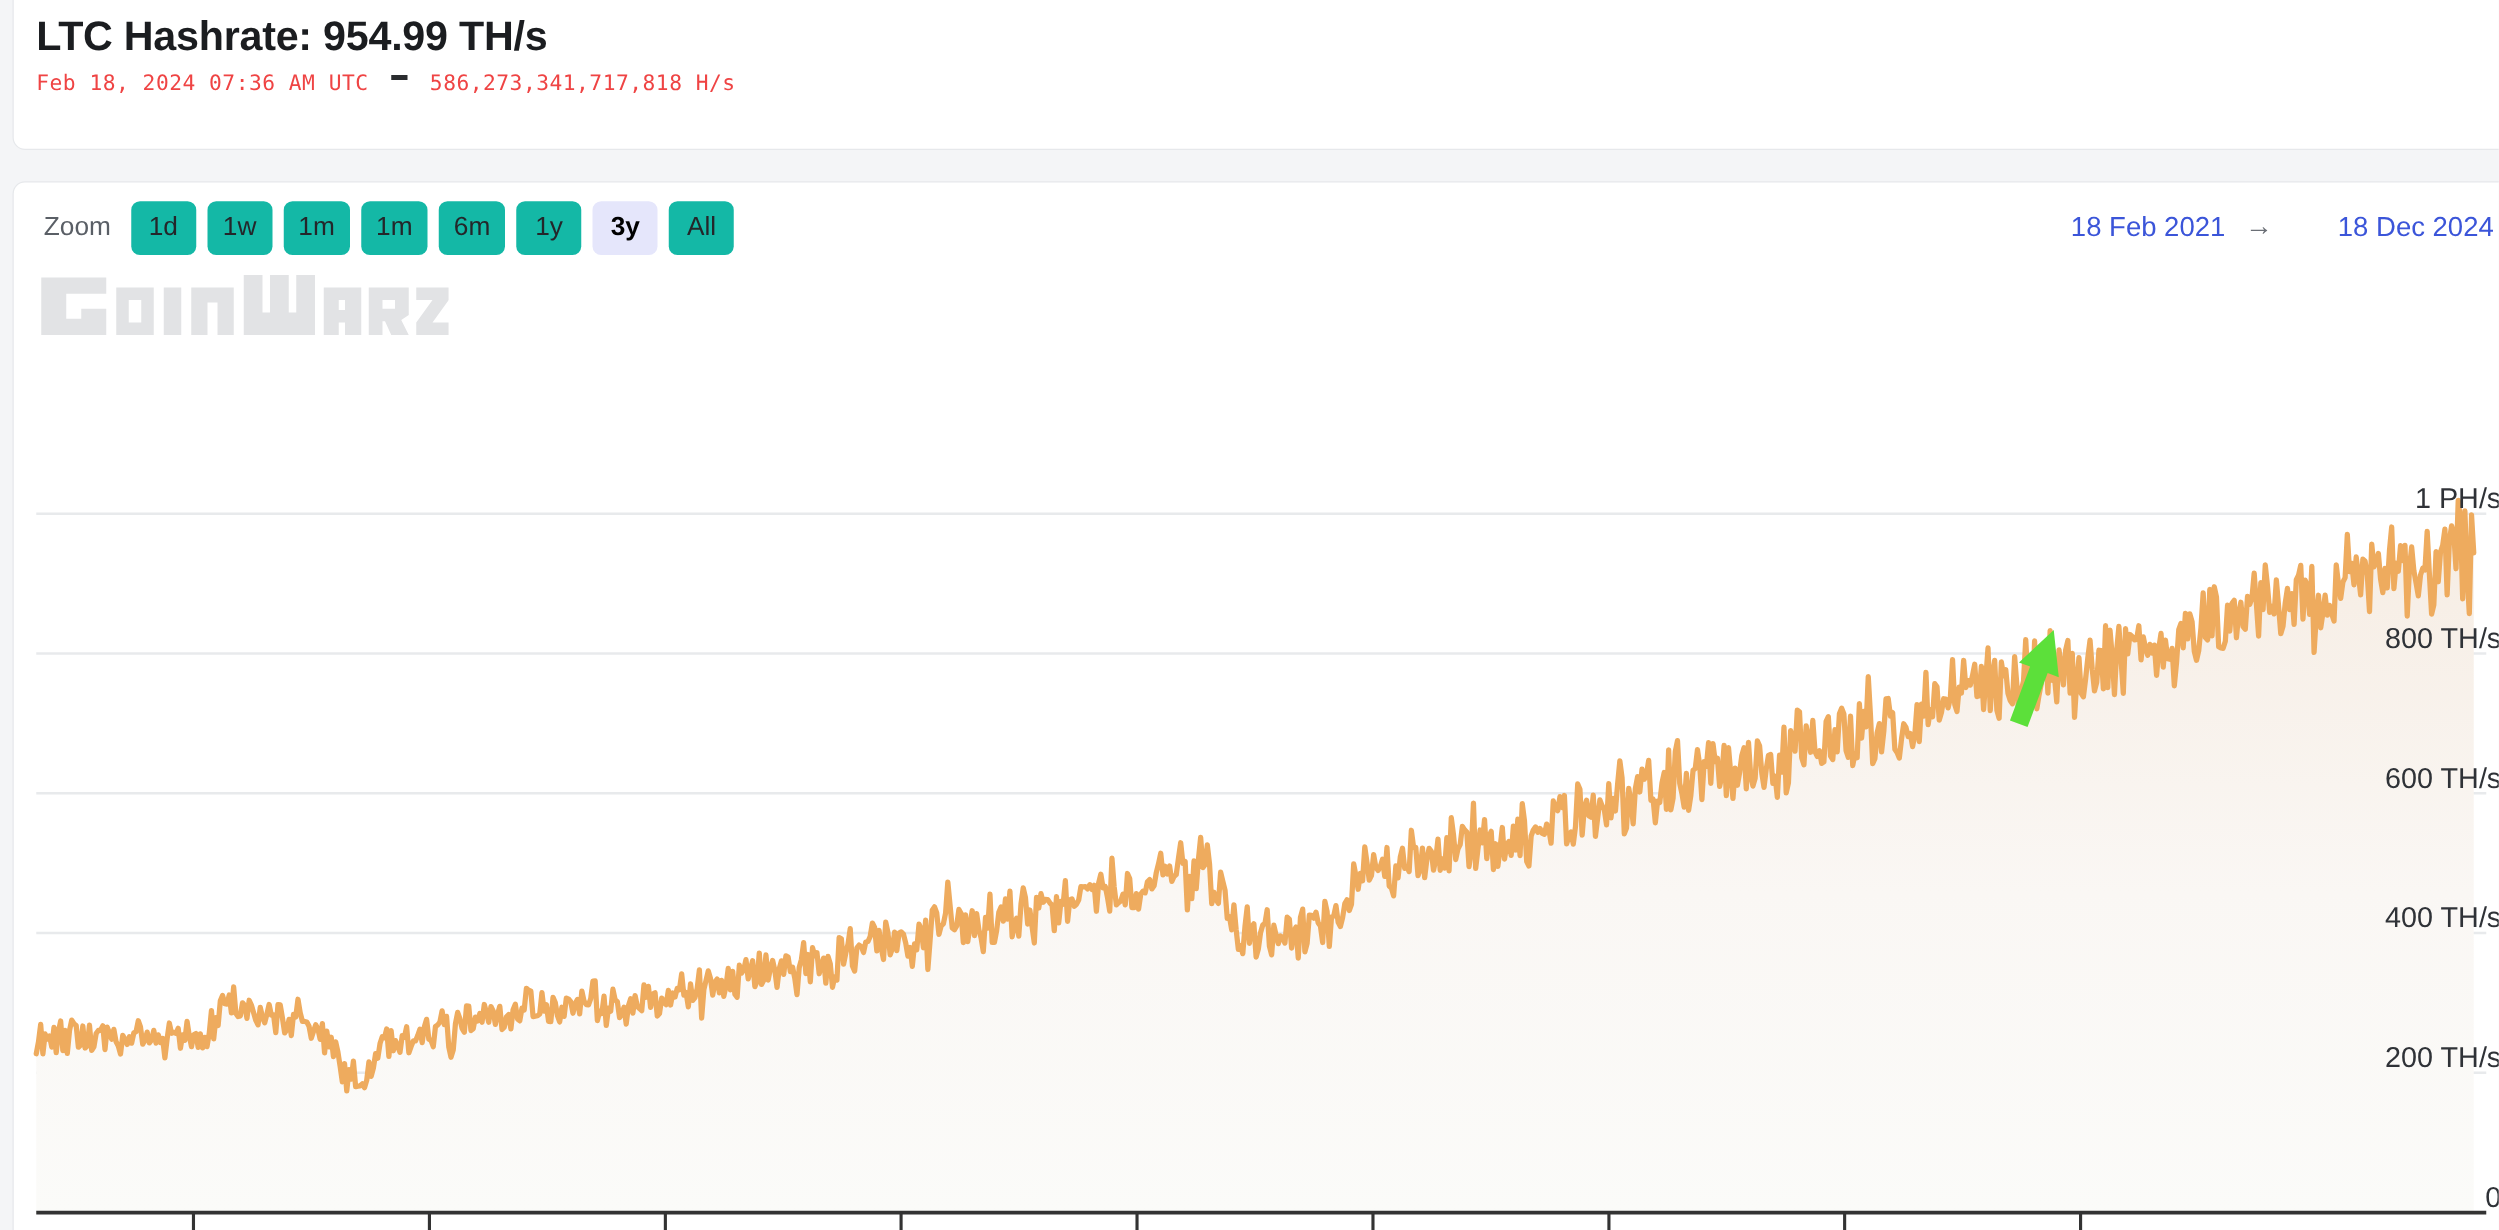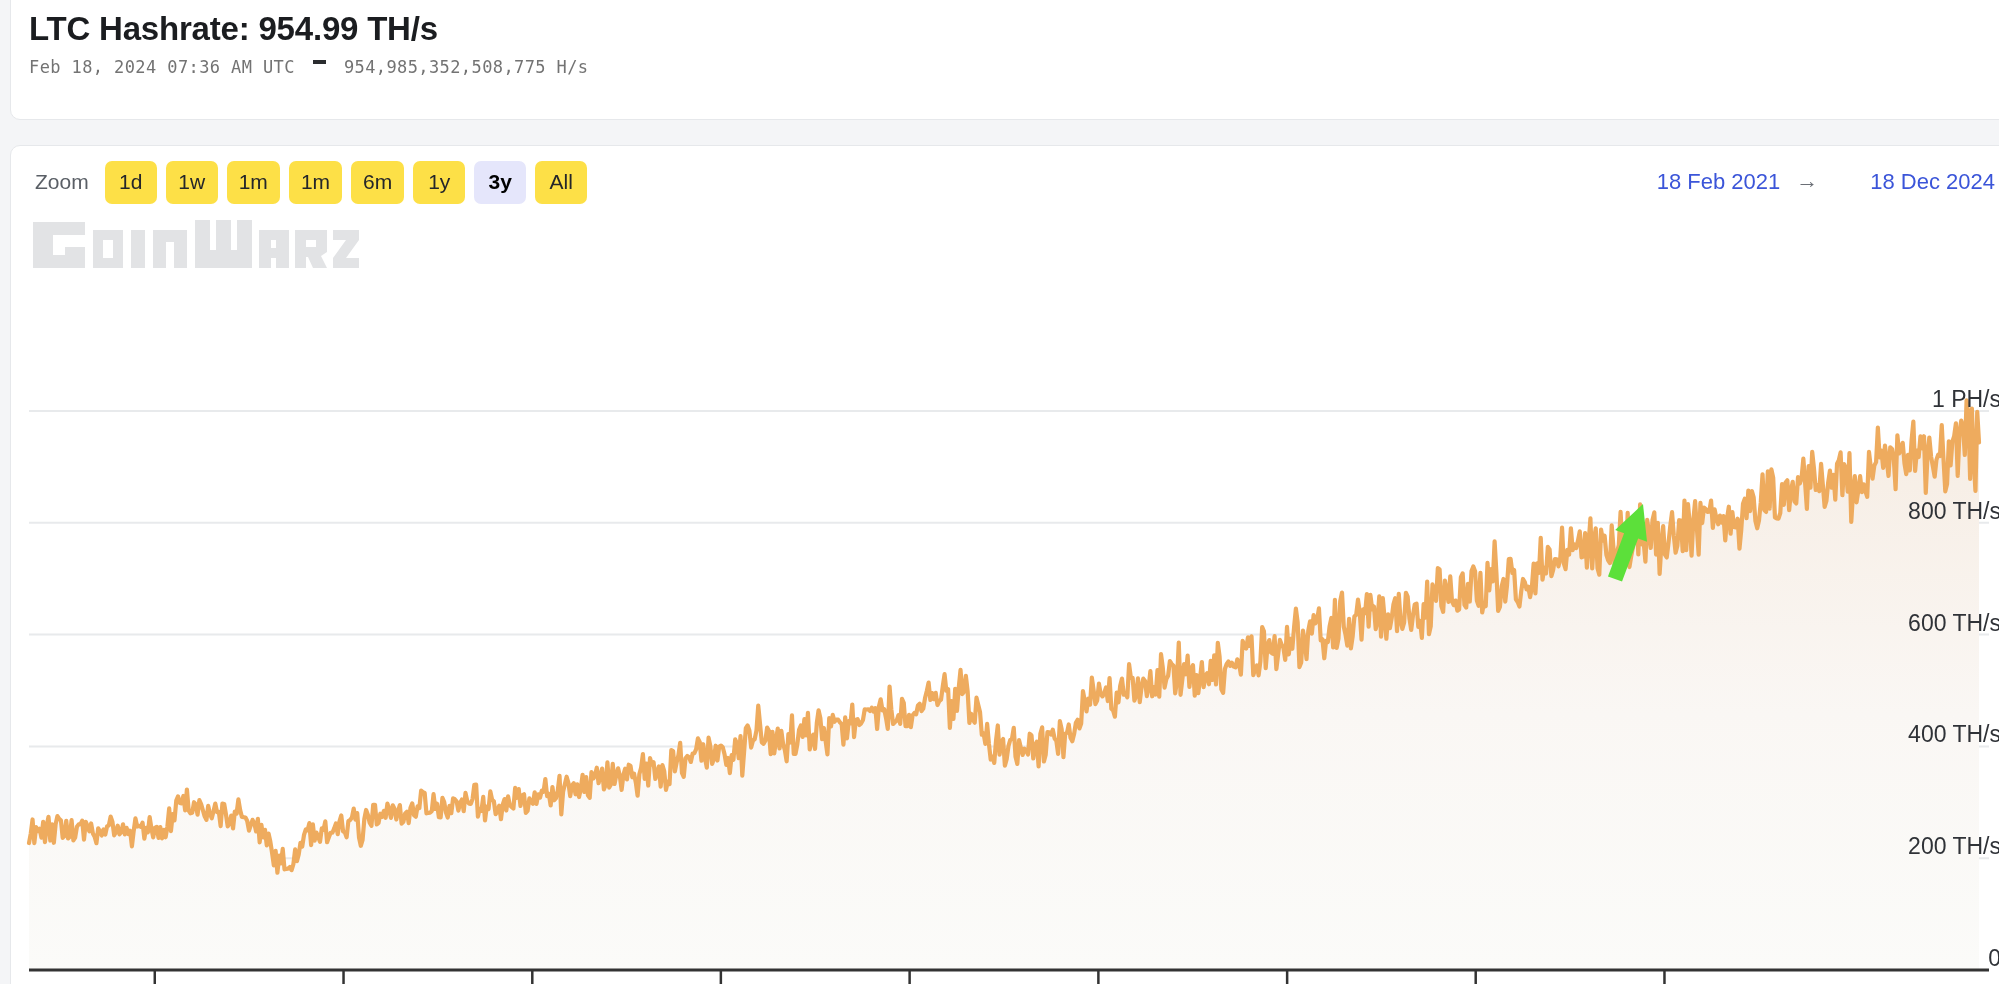--- a/index.html
+++ b/index.html
@@ -50,21 +50,21 @@
     margin: 0;
   }
 
   .subtitle-row {
     margin-top: 8px;
     display: flex;
     align-items: center;
     white-space: nowrap;
     font-family: "DejaVu Sans Mono", "Liberation Mono", monospace;
     font-size: 17px;
-    color: #737373;
+    color: #ef4444;
     letter-spacing: 0.4px;
   }
 
   .subtitle-sep {
     display: inline-block;
     width: 13px;
     height: 4px;
     background: #2a2c2f;
     margin: 0 18px;
     position: relative;
@@ -104,21 +104,21 @@
   }
 
   .range-btn {
     display: inline-flex;
     align-items: center;
     justify-content: center;
     min-width: 52px;
     height: 43px;
     padding: 0 12px;
     margin-right: 9px;
-    background: #fde047;
+    background: #14b8a6;
     border: none;
     border-radius: 7px;
     font-family: "Liberation Sans", sans-serif;
     font-size: 21px;
     color: #24262a;
     cursor: pointer;
     box-sizing: border-box;
   }
 
   .range-btn.active {
@@ -190,21 +190,21 @@
 <body>
 
 <div id="root">
 
   <div class="header-card">
     <div class="header-inner">
       <h1 class="page-title">LTC Hashrate: 954.99 TH/s</h1>
       <div class="subtitle-row">
         <span>Feb 18, 2024 07:36 AM UTC</span>
         <span class="subtitle-sep"></span>
-        <span>954,985,352,508,775 H/s</span>
+        <span>586,273,341,717,818 H/s</span>
       </div>
     </div>
   </div>
 
   <div class="chart-card">
 
     <div class="toolbar">
       <span class="zoom-label">Zoom</span>
       <div id="range-buttons" style="display:flex;align-items:center;">
           <button class="range-btn">1d</button>

